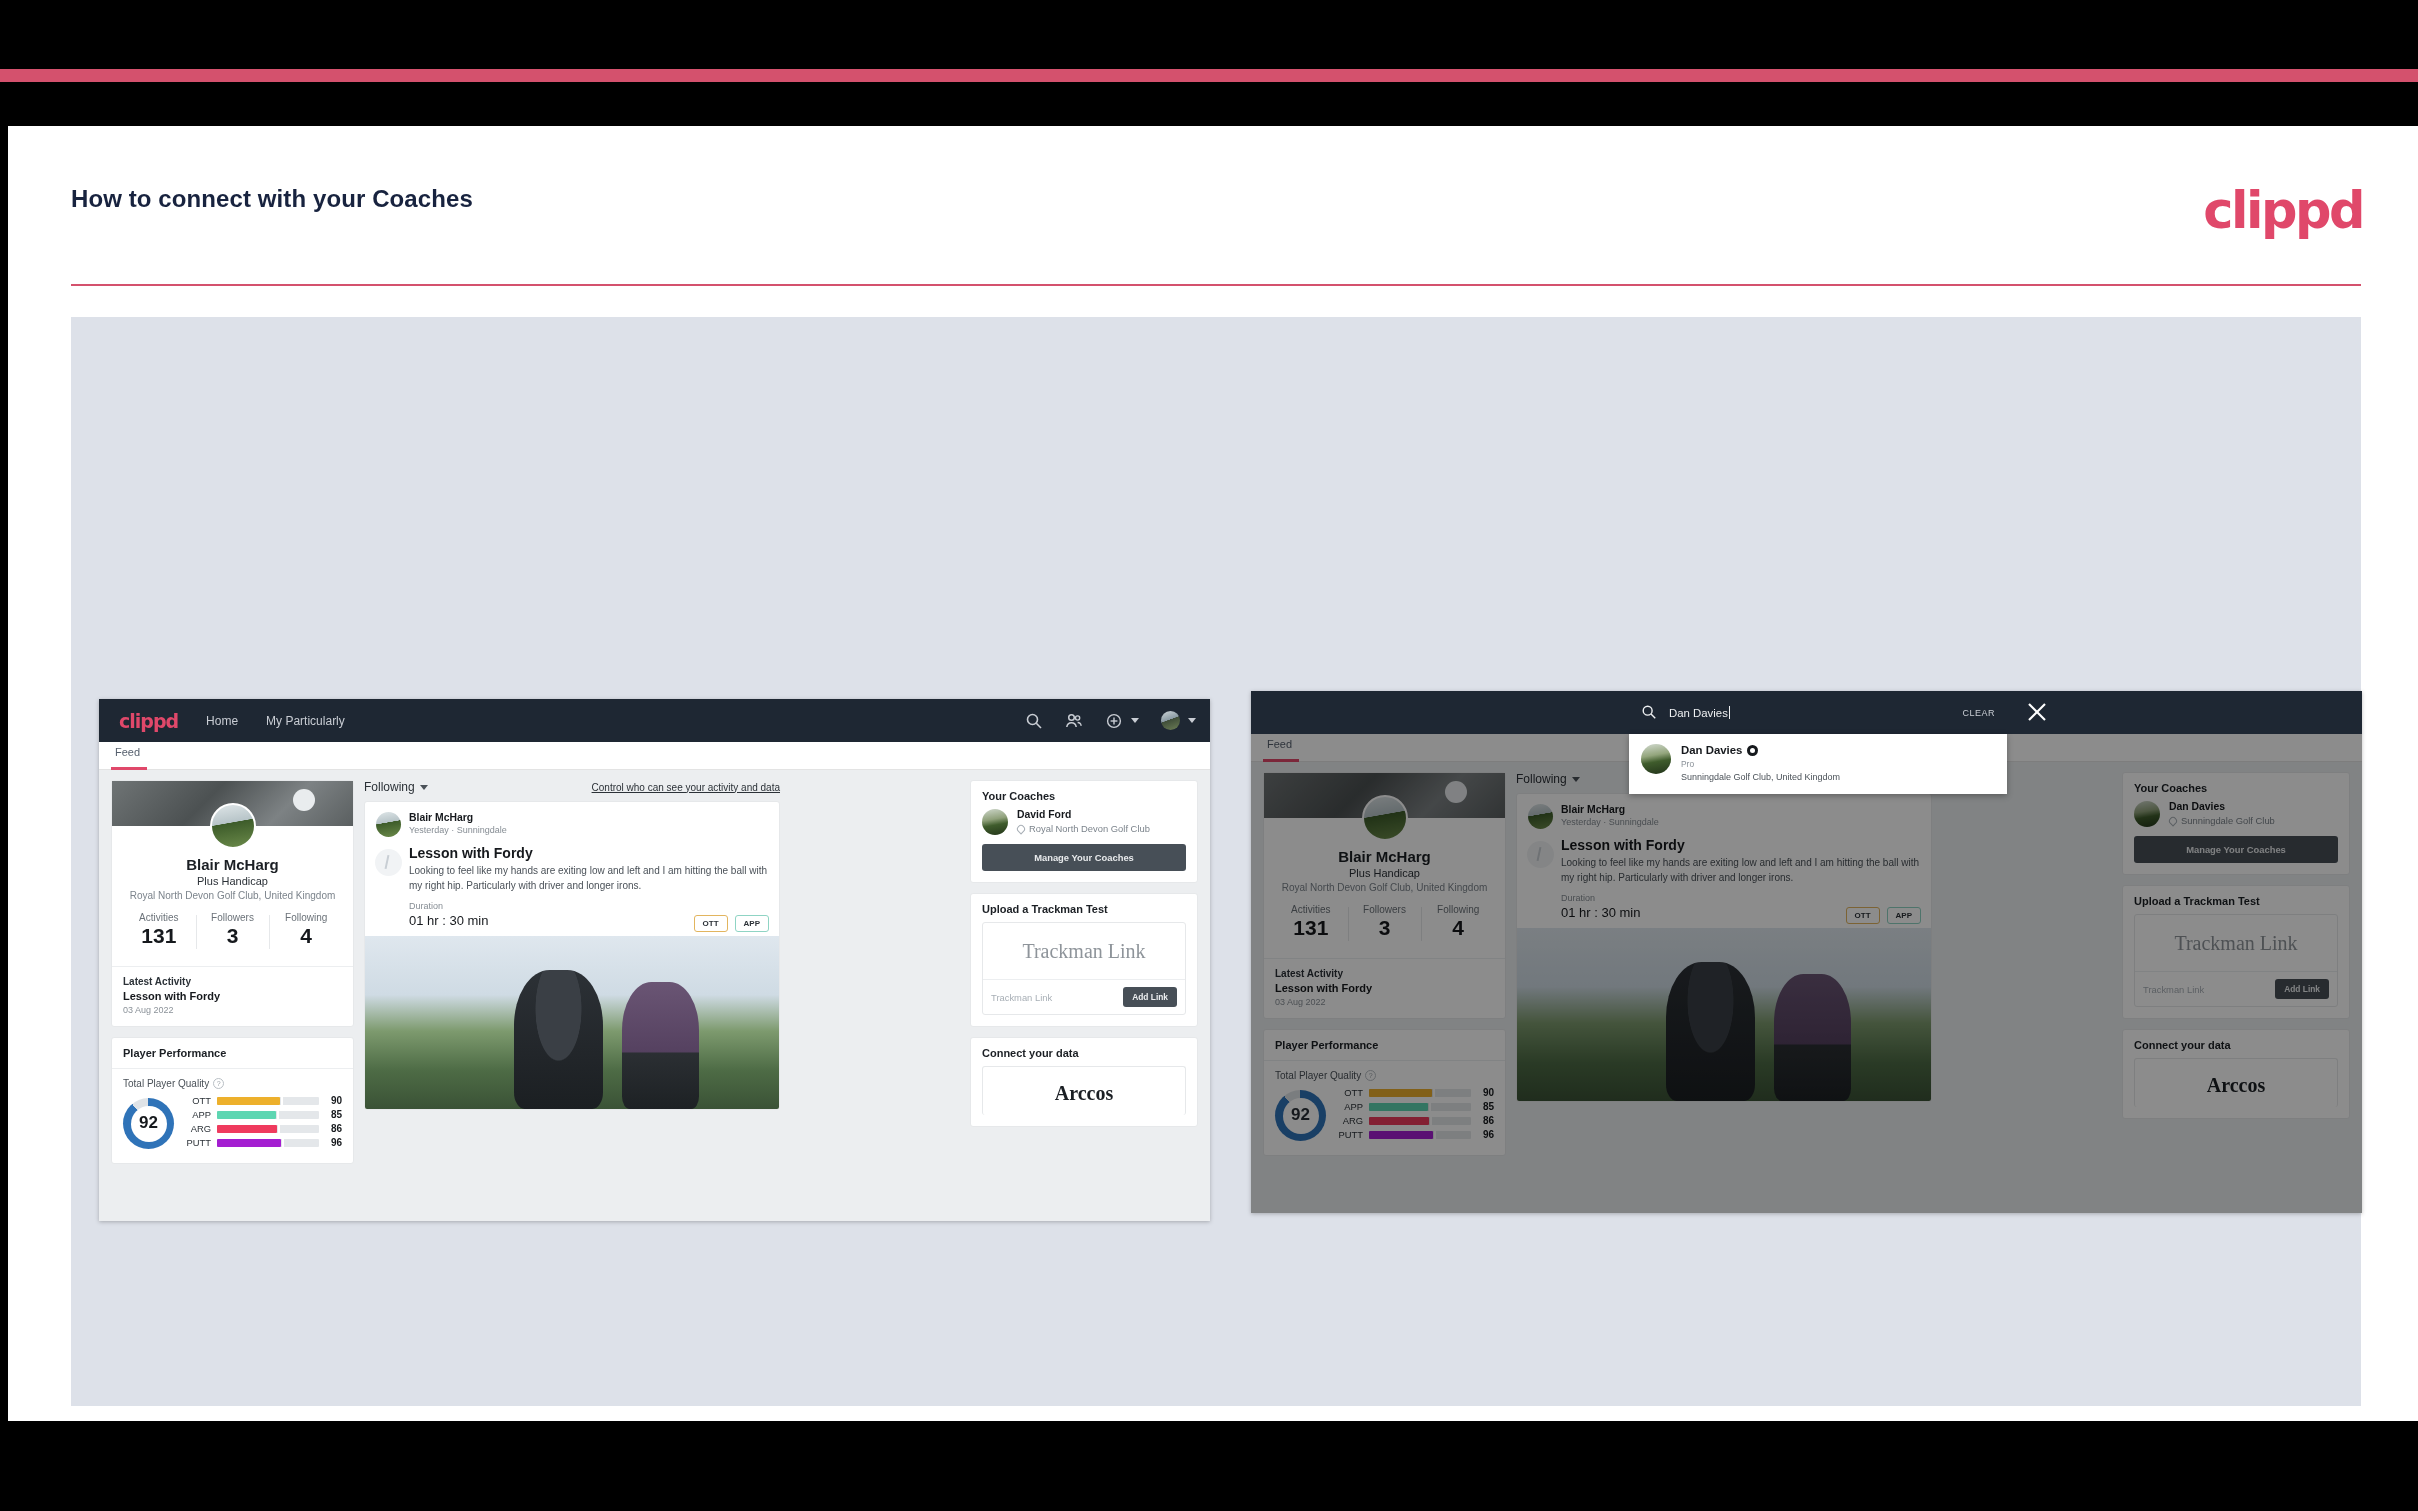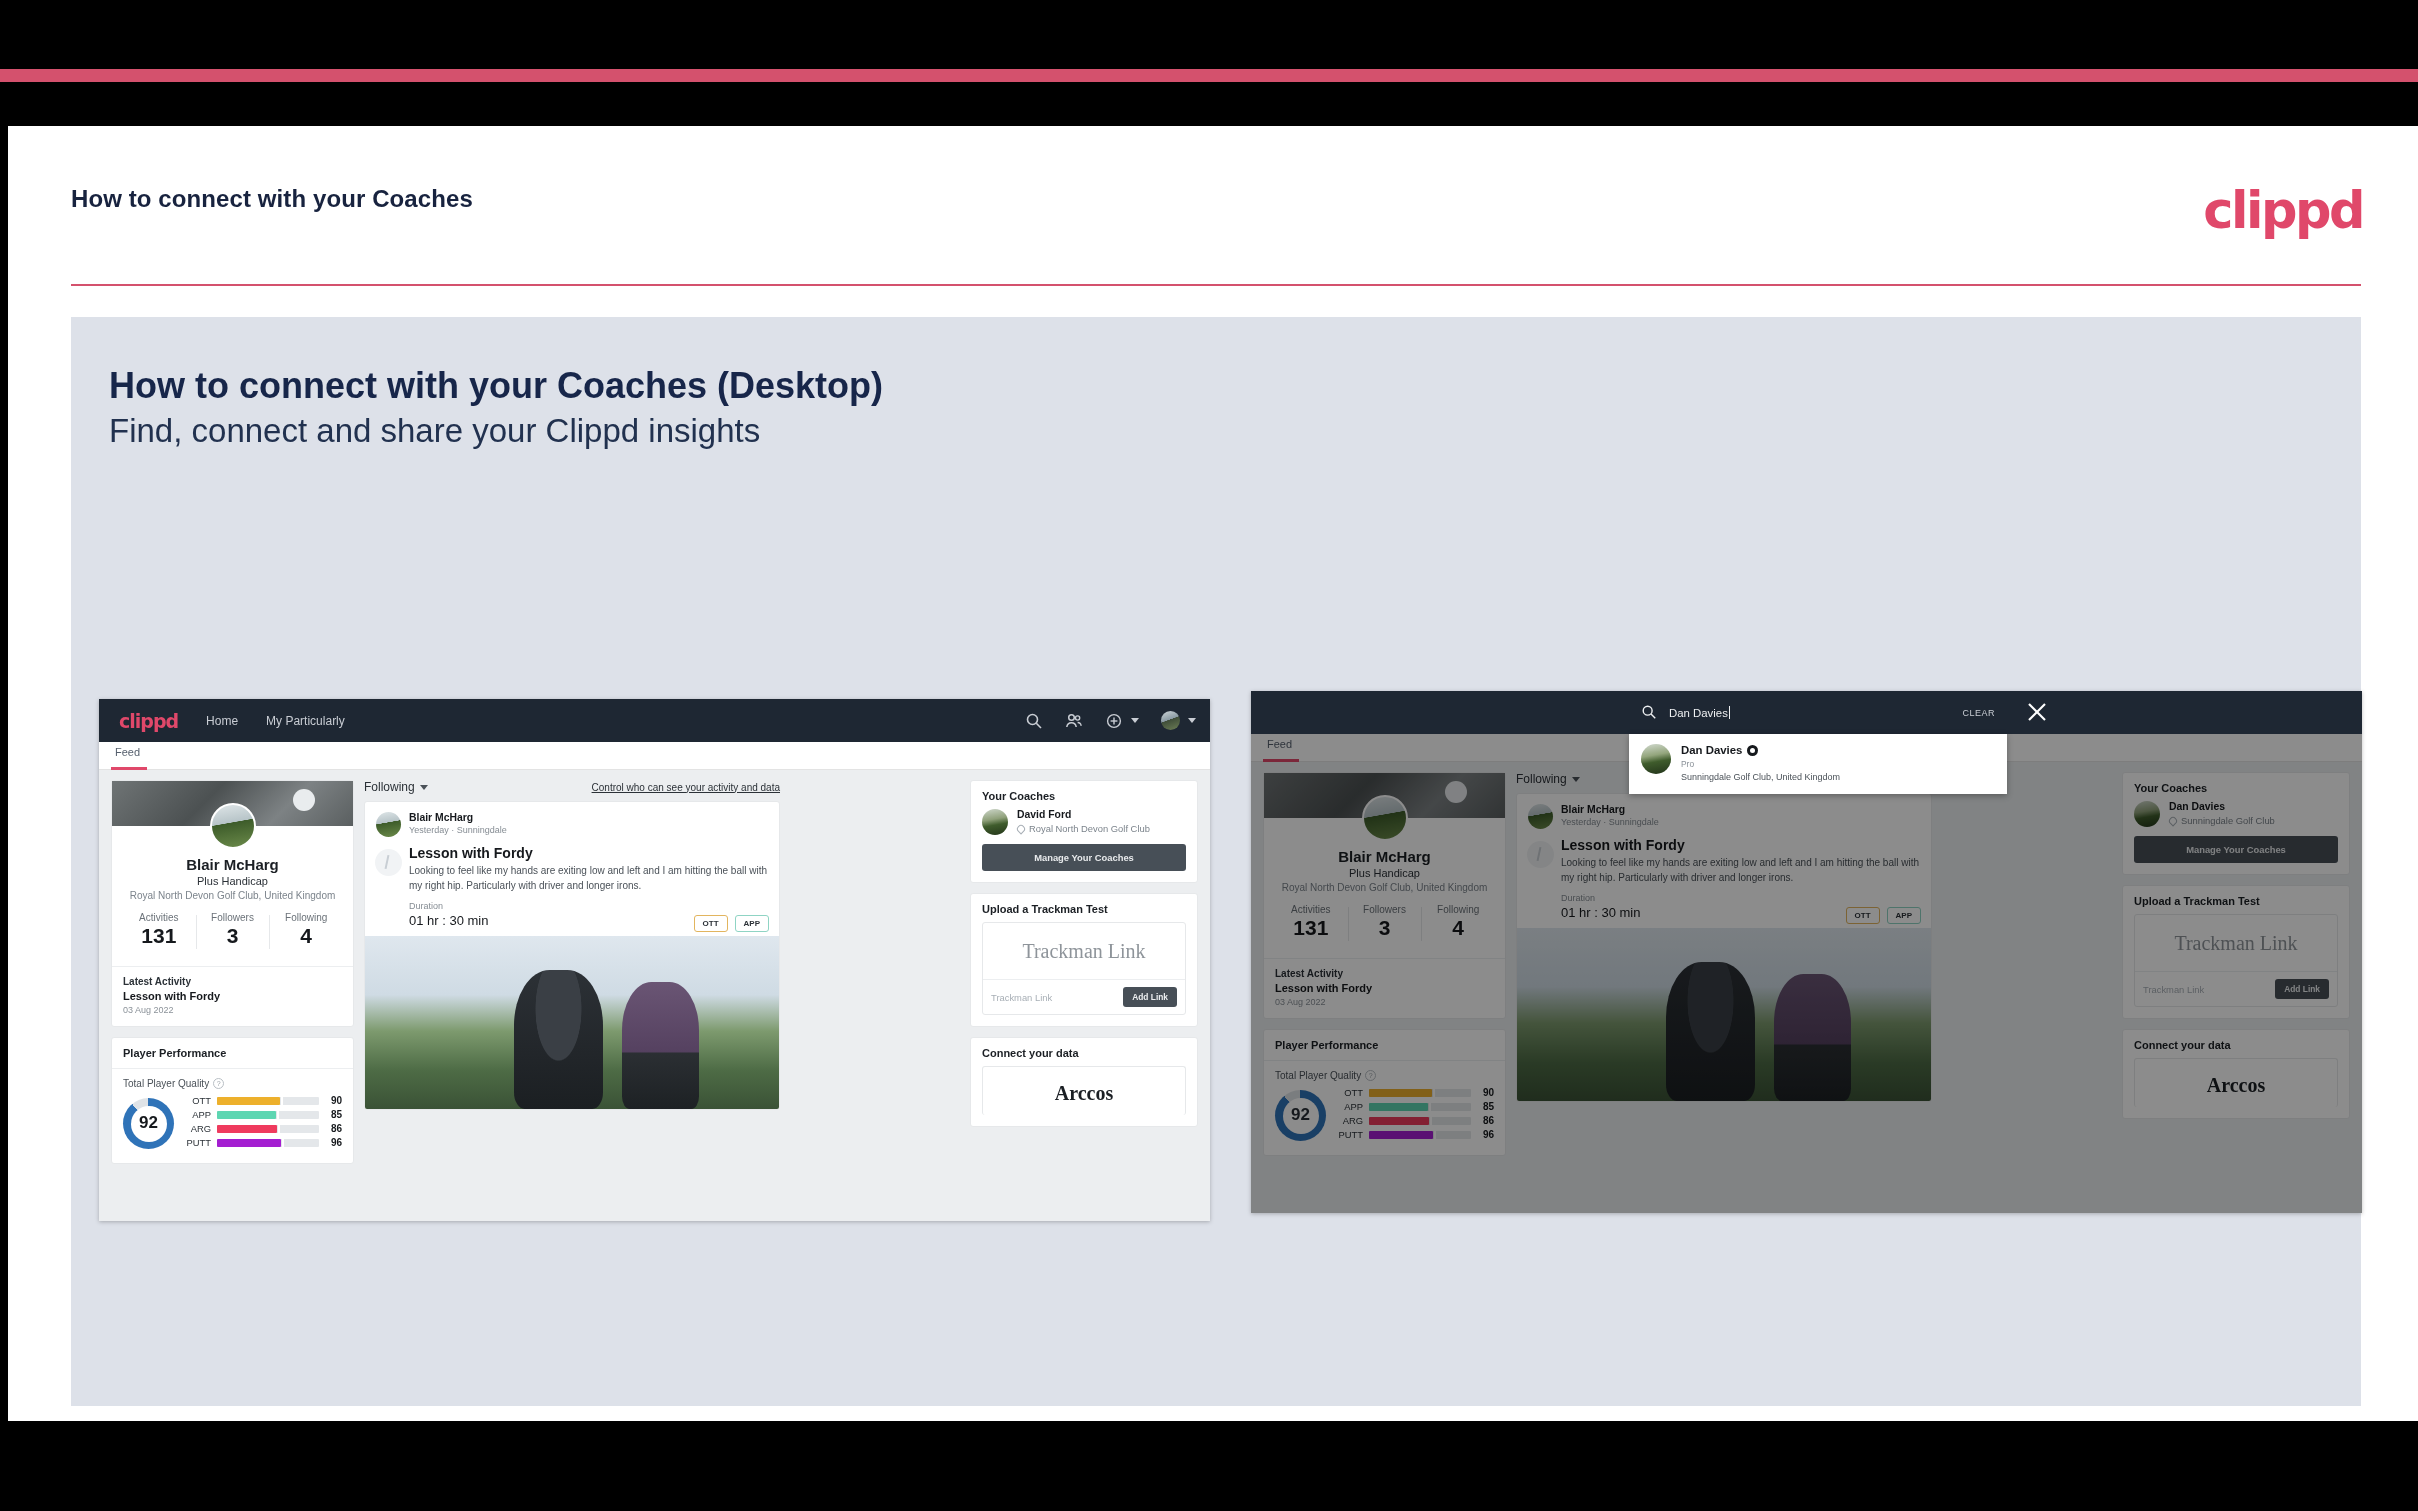--- a/index.html
+++ b/index.html
@@ -216,22 +216,20 @@
   <div class="topbar-black"></div>
   <div class="accent-bar"></div>
 
   <div class="slide">
 
     <div class="slide-kicker">How to connect with your Coaches</div>
     <div class="logo">clippd</div>
     <div class="header-rule"></div>
 
     <div class="panel">
-      <div class="panel-title">How to connect with your Coaches (Desktop)</div>
-      <div class="panel-sub">Find, connect and share your Clippd insights</div>
 
       <div class="shot" id="shot1">
 
         <div class="app-nav">
           <div class="app-logo">clippd</div>
           <div class="app-navlink">Home</div>
           <div class="app-navlink">My Particularly</div>
           <div class="app-navicons">
             <span class="nic">
               <svg width="18" height="18" viewBox="0 0 18 18">

